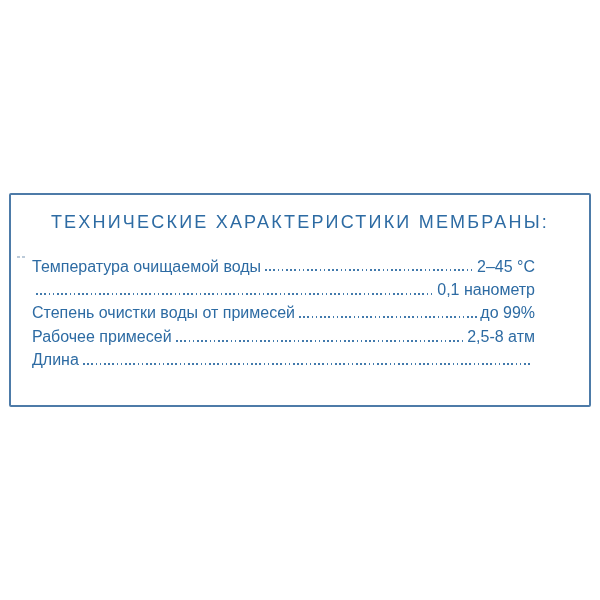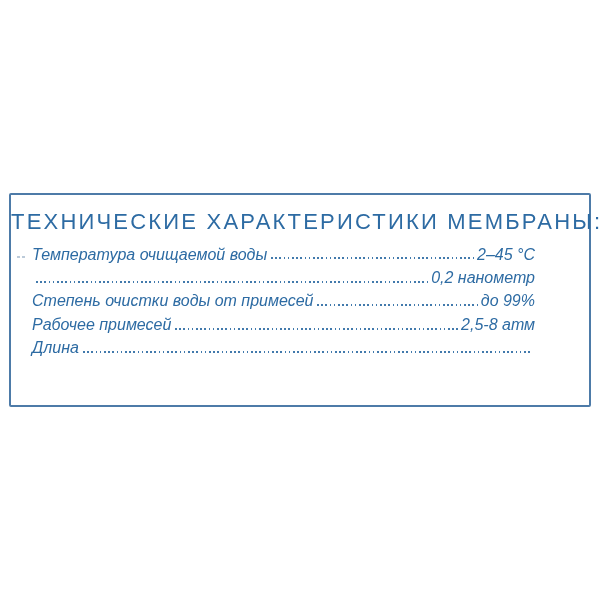--- a/index.html
+++ b/index.html
@@ -23,30 +23,29 @@
     height: 210px;
     border: 2px solid #4d7ba8;
     border-radius: 2px;
     box-sizing: content-box;
     background: #ffffff;
   }
   .panel-title {
     margin-top: 18px;
     text-align: center;
     color: #2d6ba3;
-    font-size: 22px;
+    font-size: 18px;
     line-height: 18px;
     letter-spacing: 2.2px;
     font-weight: 400;
     white-space: nowrap;
   }
   .rows {
-    margin-top: 12px;
+    margin-top: 24px;
     padding: 0 54px 0 21px;
-    font-style: italic;
   }
   .row {
     display: flex;
     align-items: center;
     height: 23.4px;
     color: #2d6ba3;
     font-size: 16px;
     white-space: nowrap;
   }
   .row .label {
@@ -87,21 +86,21 @@
     <div class="rows">
 
       <div class="row">
         <span class="label">Температура очищаемой воды</span>
         <span class="dots"></span>
         <span class="value">2–45 °С</span>
       </div>
 
       <div class="row">
         <span class="dots"></span>
-        <span class="value">0,2 нанометр</span>
+        <span class="value">0,1 нанометр</span>
       </div>
 
       <div class="row">
         <span class="label">Степень очистки воды от примесей</span>
         <span class="dots"></span>
         <span class="value">до 99%</span>
       </div>
 
       <div class="row">
         <span class="label">Рабочее примесей</span>

